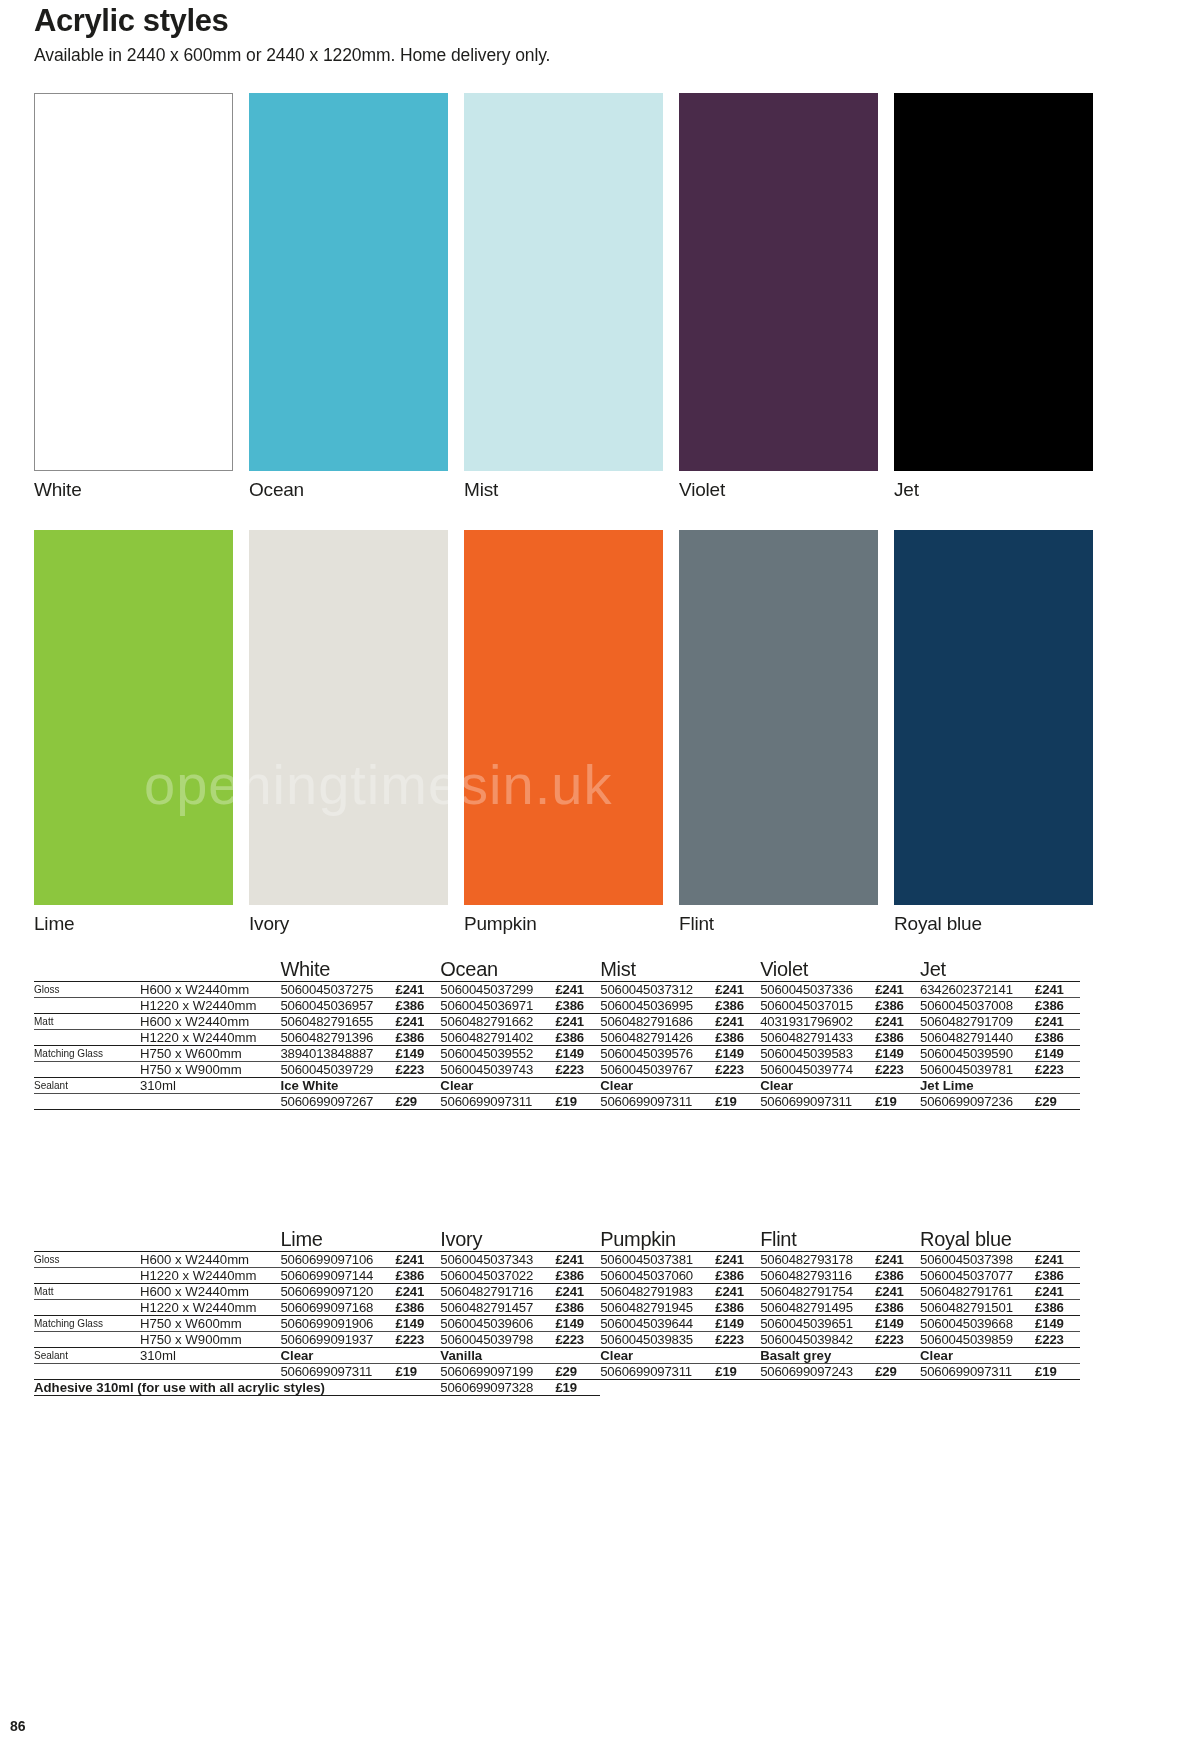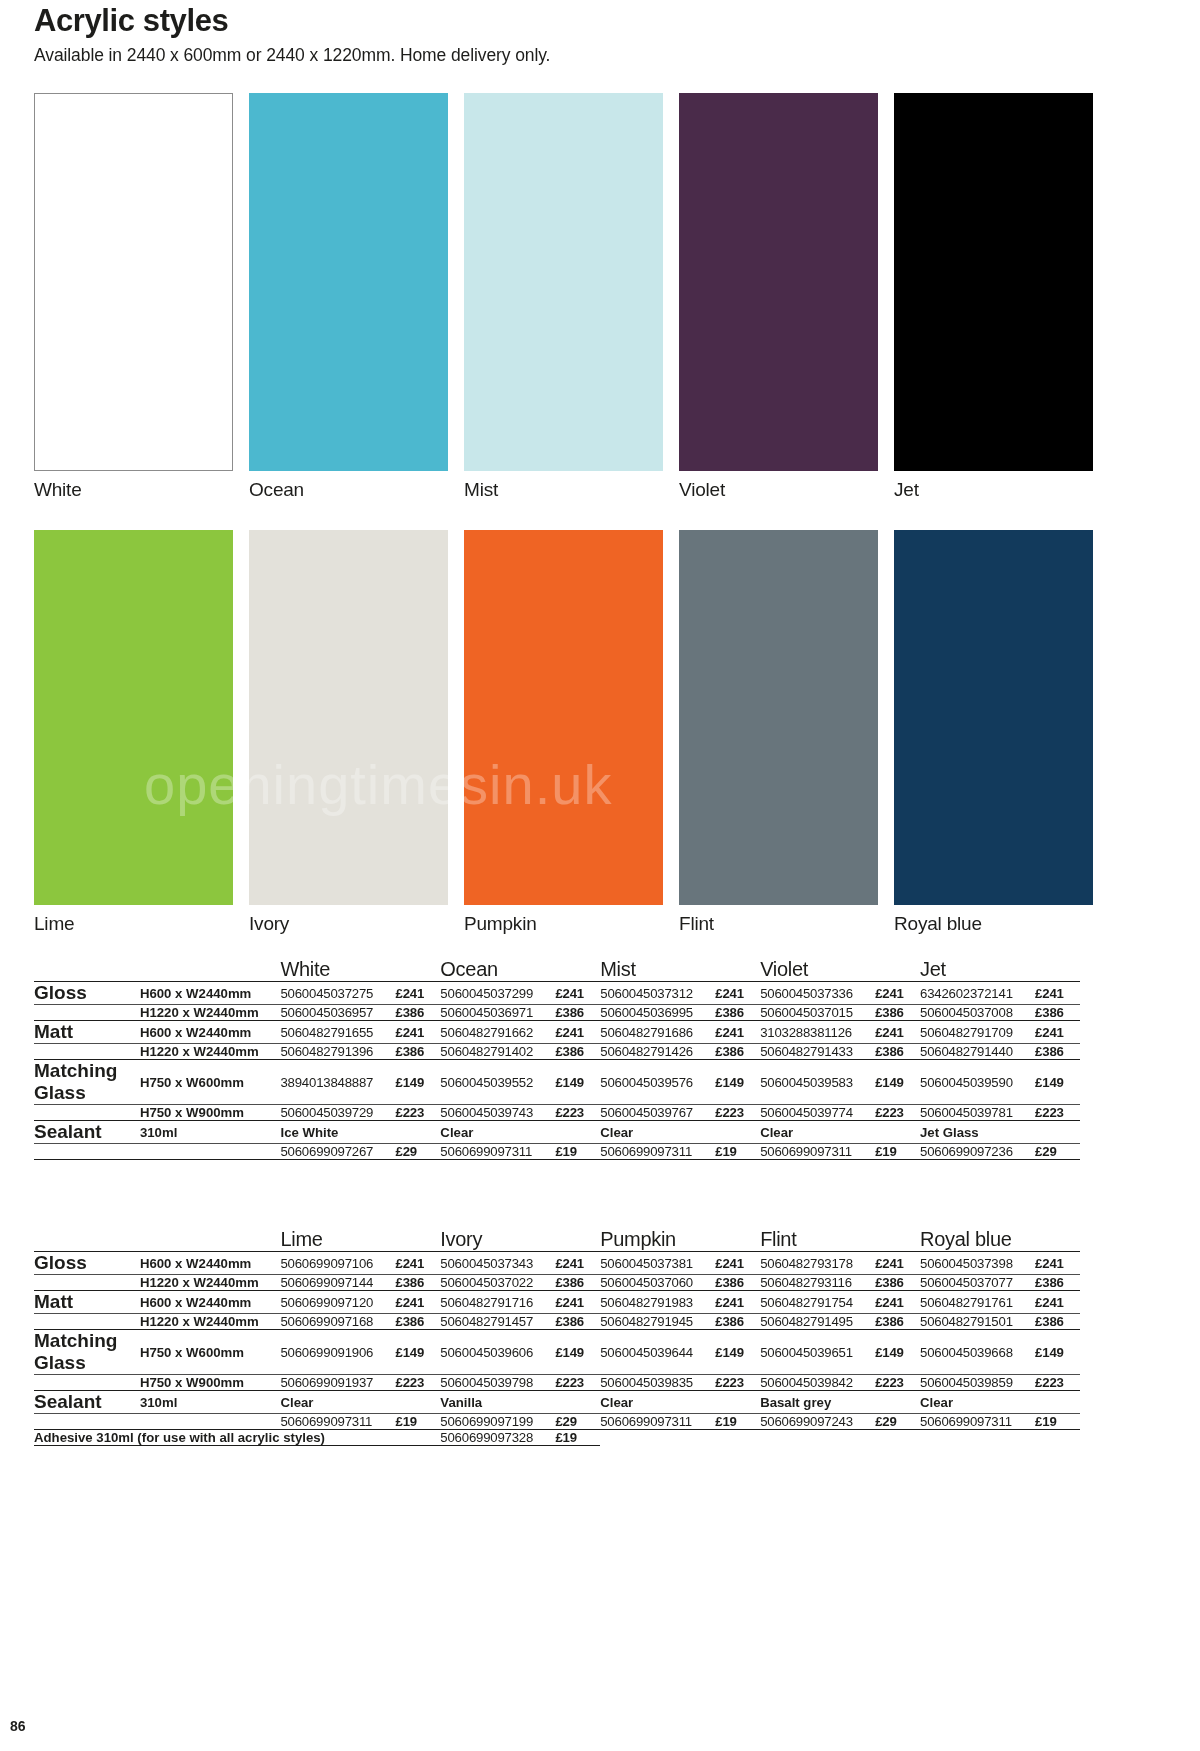--- a/index.html
+++ b/index.html
@@ -46,22 +46,22 @@
     font-size:13.2px;color:#1d1d1b;table-layout:fixed;
   }
   table.price td,table.price th{padding:0;vertical-align:middle;}
   .r-head td{
     font-size:20px;font-weight:400;padding-bottom:3px;padding-top:6px;
     letter-spacing:-0.3px;border:none;
   }
   .r-head td.sp{border:none;}
   tr.line > td{border-top:1.6px solid #1d1d1b;}
   tr.line2 > td{border-top:1.1px solid #4d4d4d;}
-  .cat{font-weight:bold;font-size:19px;padding:6.5px 0 6.5px 2px;}
-  .dim{font-weight:bold;font-size:13.2px;padding:6.5px 0;}
+  .cat{font-weight:normal;font-size:10px;padding:6.5px 0 6.5px 2px;}
+  .dim{font-weight:normal;font-size:13.2px;padding:6.5px 0;}
   .sku{font-size:13.2px;font-weight:400;padding:6.5px 0;letter-spacing:-0.2px;}
   .pr{font-size:13.2px;font-weight:bold;padding:6.5px 0;letter-spacing:-0.2px;}
   .seal-name{font-weight:bold;font-size:13.2px;padding:6.5px 0;}
   .adh{font-weight:bold;font-size:13.2px;padding:6.5px 0 6.5px 2px;}
 
   col.c-cat{width:104px;}
   col.c-dim{width:138px;}
   col.c-sku{width:113px;}
   col.c-pr{width:44px;}
 
@@ -184,21 +184,21 @@
           </tr>
           <tr class="line">
             <td class="cat">Matt</td>
             <td class="dim">H600 x W2440mm</td>
             <td class="sku">5060482791655</td>
             <td class="pr">£241</td>
             <td class="sku">5060482791662</td>
             <td class="pr">£241</td>
             <td class="sku">5060482791686</td>
             <td class="pr">£241</td>
-            <td class="sku">3103288381126</td>
+            <td class="sku">4031931796902</td>
             <td class="pr">£241</td>
             <td class="sku">5060482791709</td>
             <td class="pr">£241</td>
           </tr>
           <tr class="line2">
             <td class="cat"></td>
             <td class="dim">H1220 x W2440mm</td>
             <td class="sku">5060482791396</td>
             <td class="pr">£386</td>
             <td class="sku">5060482791402</td>
@@ -238,21 +238,21 @@
             <td class="sku">5060045039781</td>
             <td class="pr">£223</td>
           </tr>
           <tr class="line">
             <td class="cat">Sealant</td>
             <td class="dim">310ml</td>
             <td class="seal-name" colspan="2">Ice White</td>
             <td class="seal-name" colspan="2">Clear</td>
             <td class="seal-name" colspan="2">Clear</td>
             <td class="seal-name" colspan="2">Clear</td>
-            <td class="seal-name" colspan="2">Jet Glass</td>
+            <td class="seal-name" colspan="2">Jet Lime</td>
           </tr>
           <tr class="line2">
             <td class="cat"></td>
             <td class="dim"></td>
             <td class="sku">5060699097267</td>
             <td class="pr">£29</td>
             <td class="sku">5060699097311</td>
             <td class="pr">£19</td>
             <td class="sku">5060699097311</td>
             <td class="pr">£19</td>

